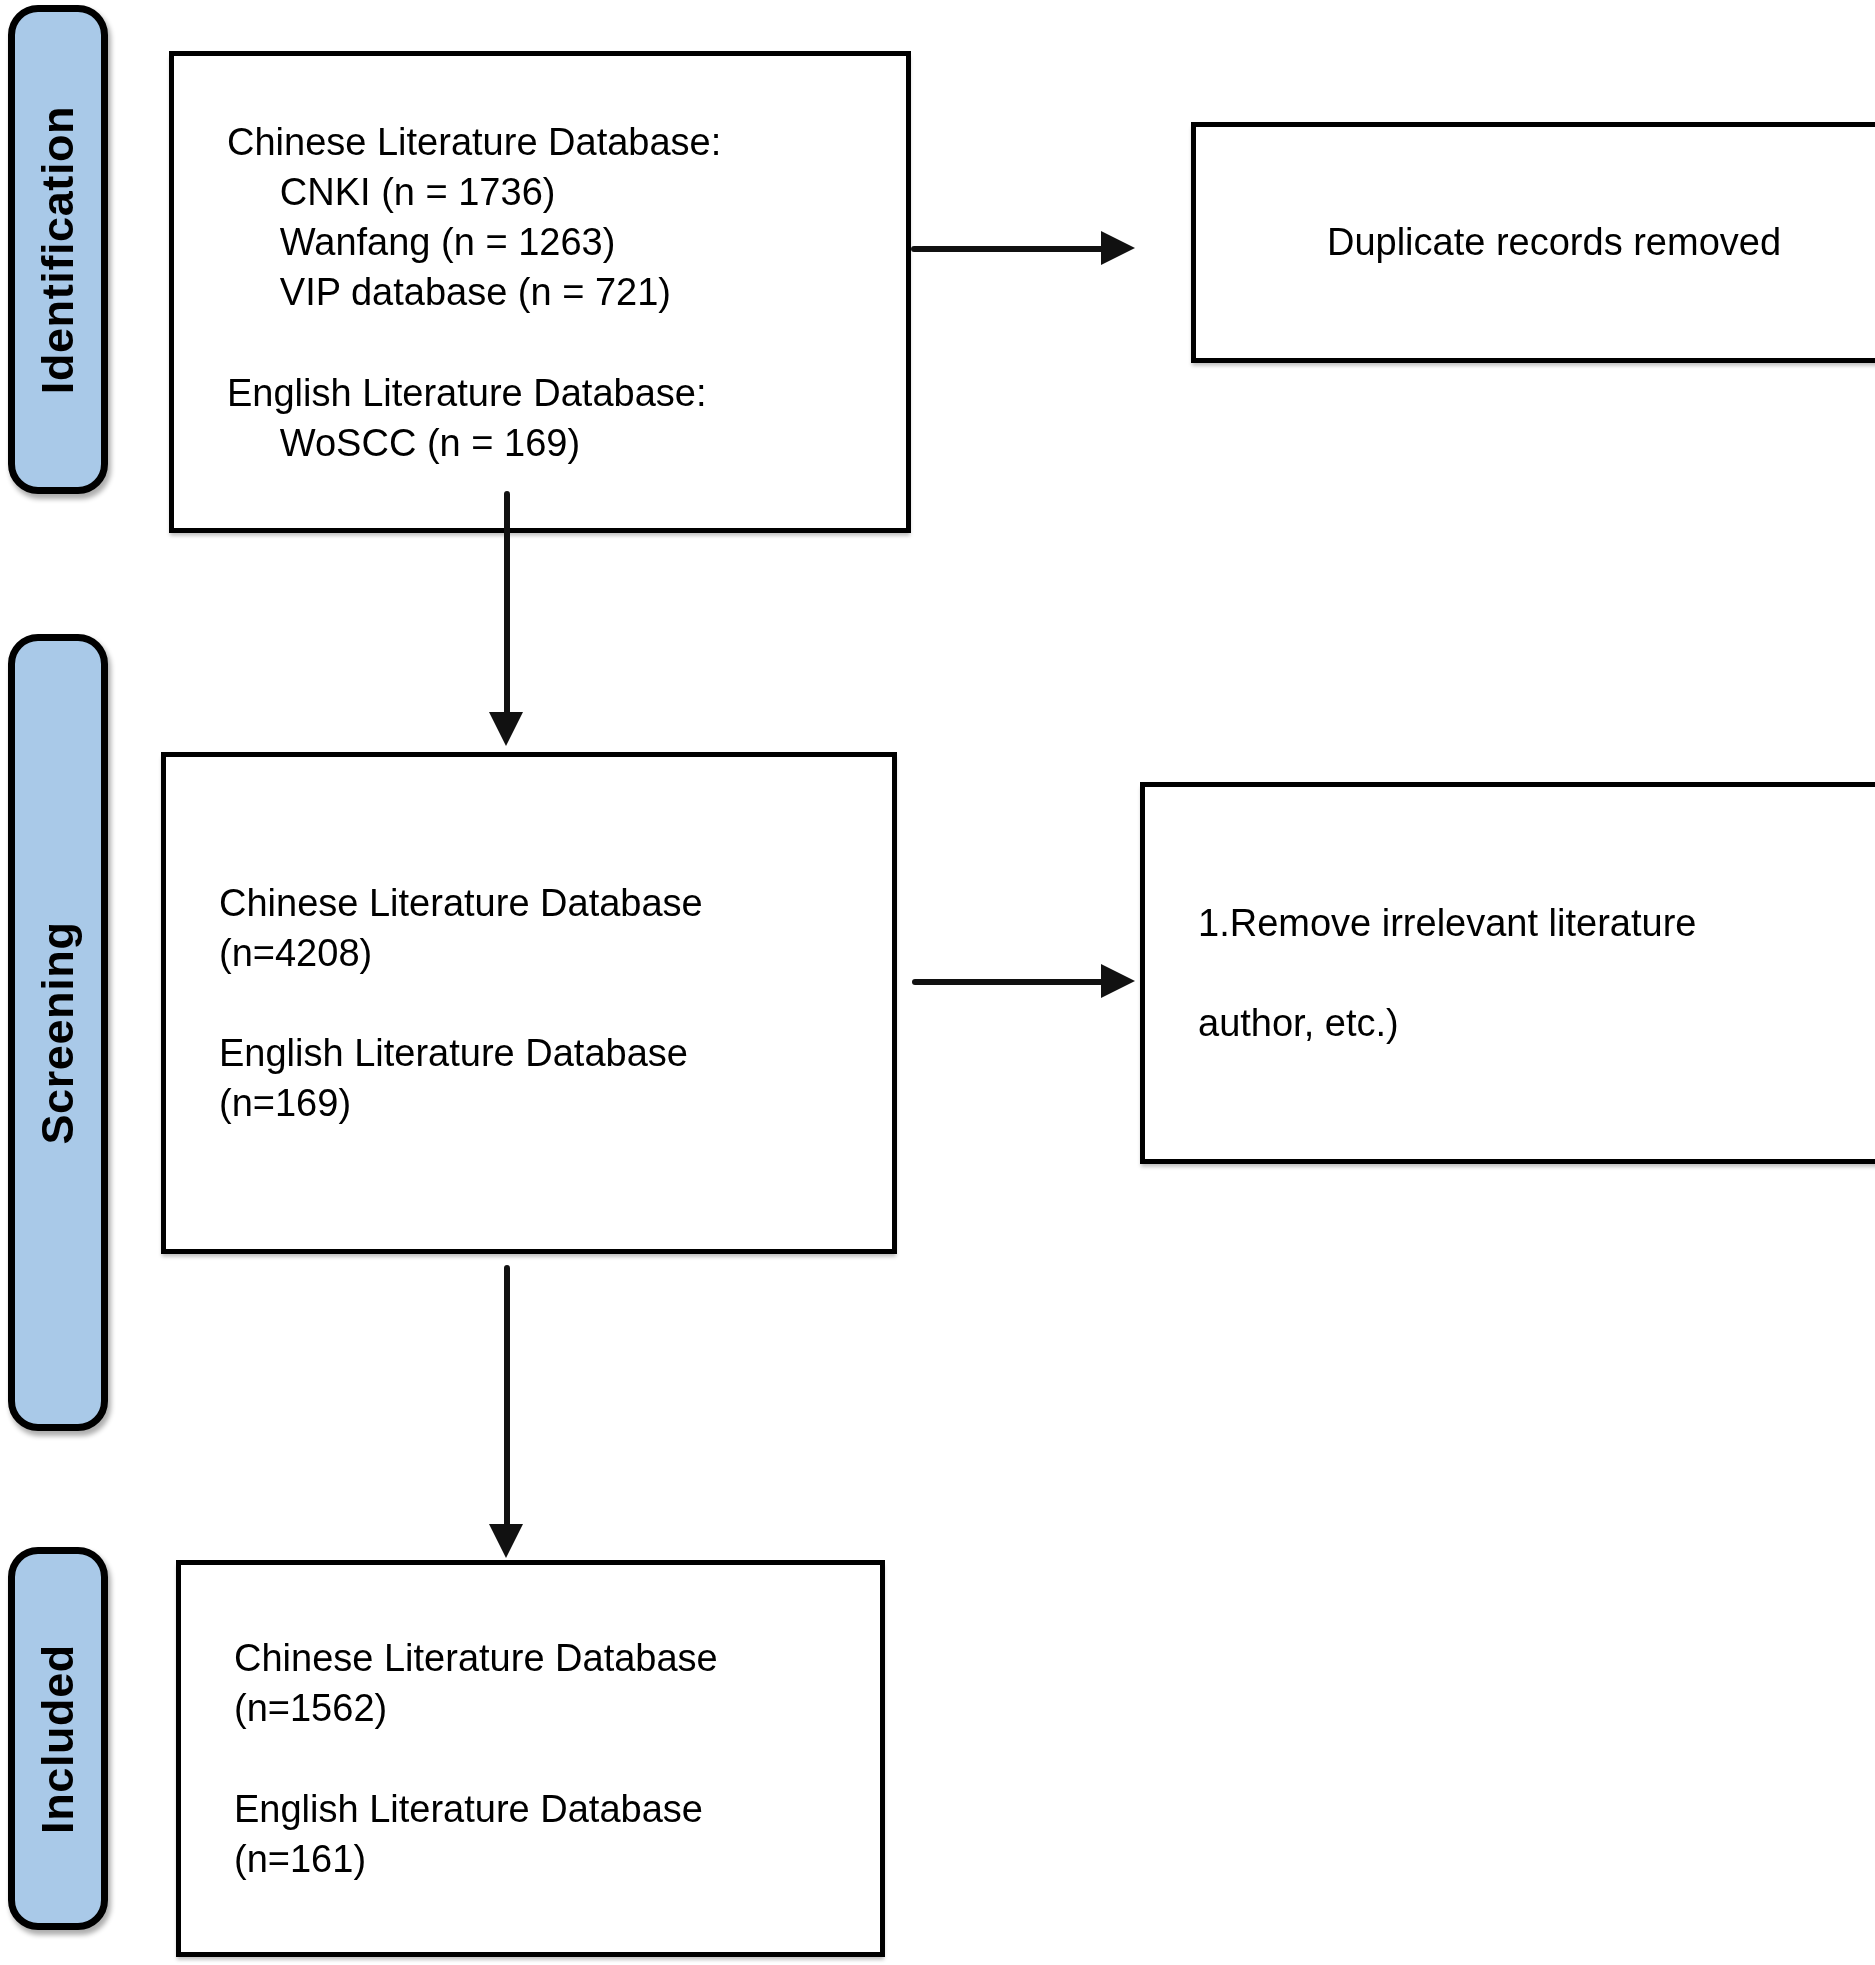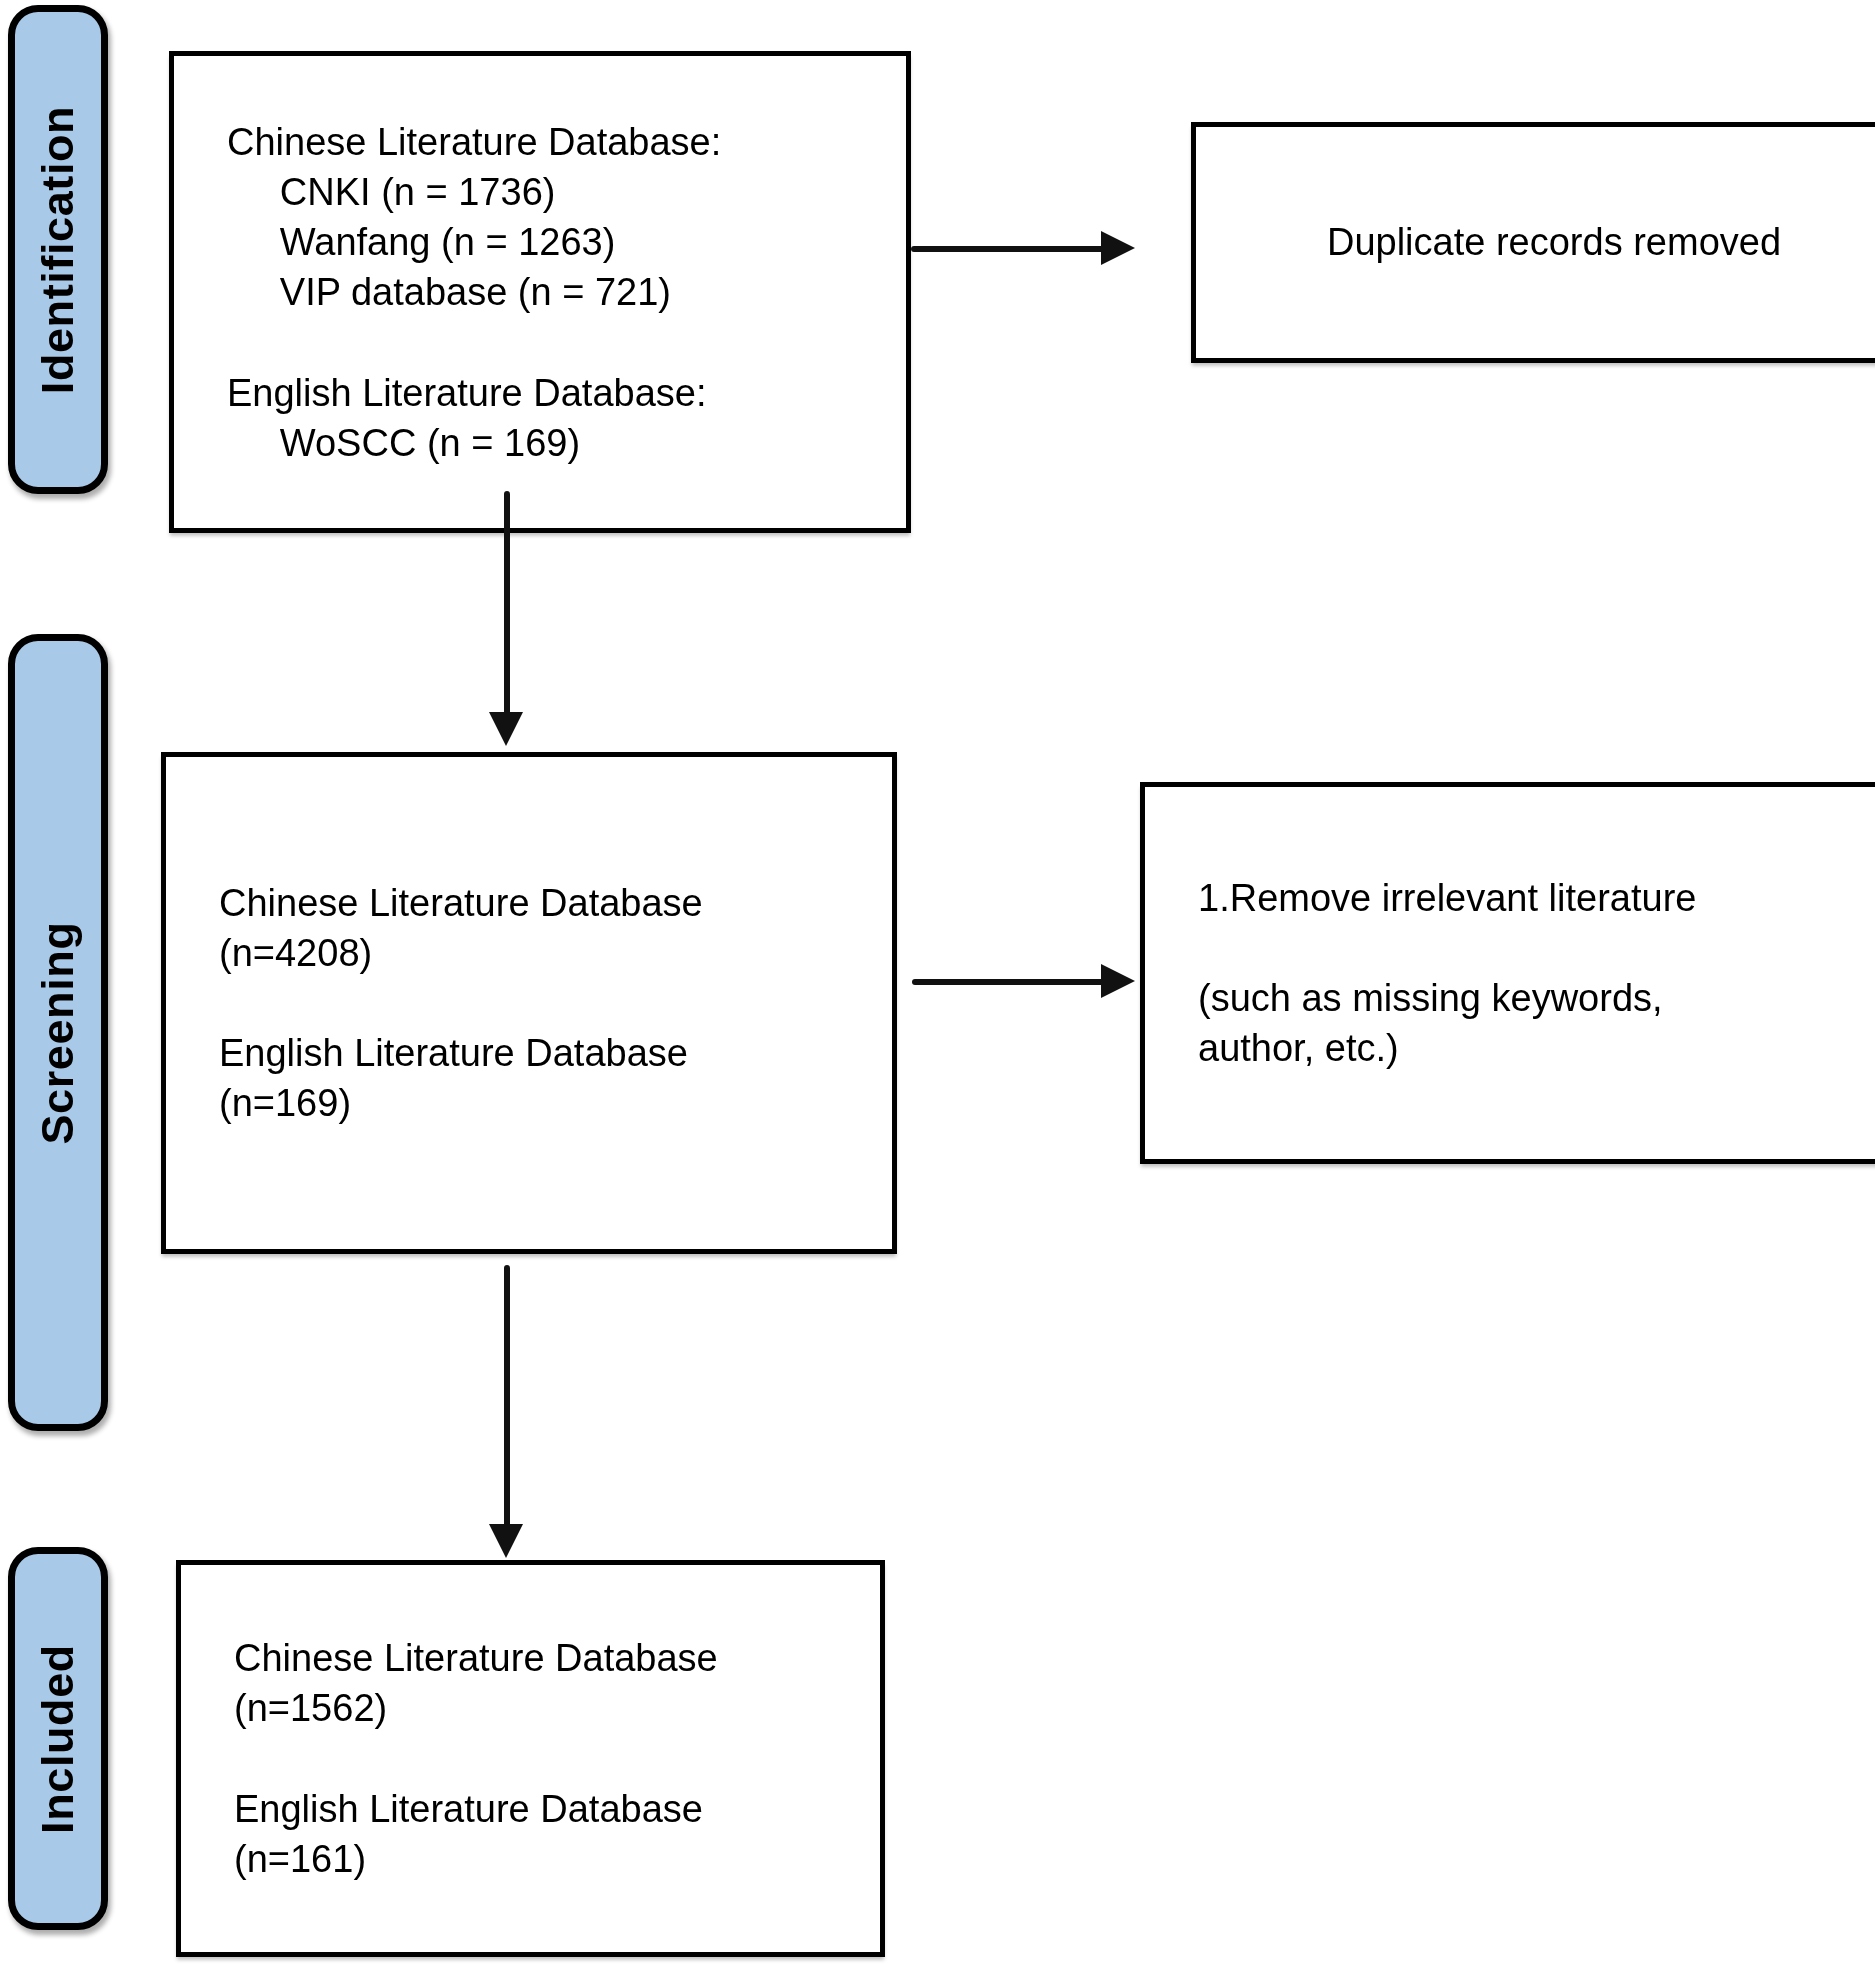--- a/index.html
+++ b/index.html
@@ -100,21 +100,20 @@
         <div class="tline">&nbsp;</div>
         <div class="tline">English Literature Database</div>
         <div class="tline">(n=169)</div>
       </div>
   </div>
 
   <div class="fbox" style="left:1140px;top:782px;width:812px;height:382px;">
     <div class="lines">
         <div class="tline">1.Remove irrelevant literature</div>
         <div class="tline">&nbsp;</div>
-        <div class="tline">(such as missing keywords,</div>
         <div class="tline">author, etc.)</div>
       </div>
   </div>
 
   <div class="fbox" style="left:176px;top:1560px;width:709px;height:397px;">
     <div class="lines">
         <div class="tline">Chinese Literature Database</div>
         <div class="tline">(n=1562)</div>
         <div class="tline">&nbsp;</div>
         <div class="tline">English Literature Database</div>

